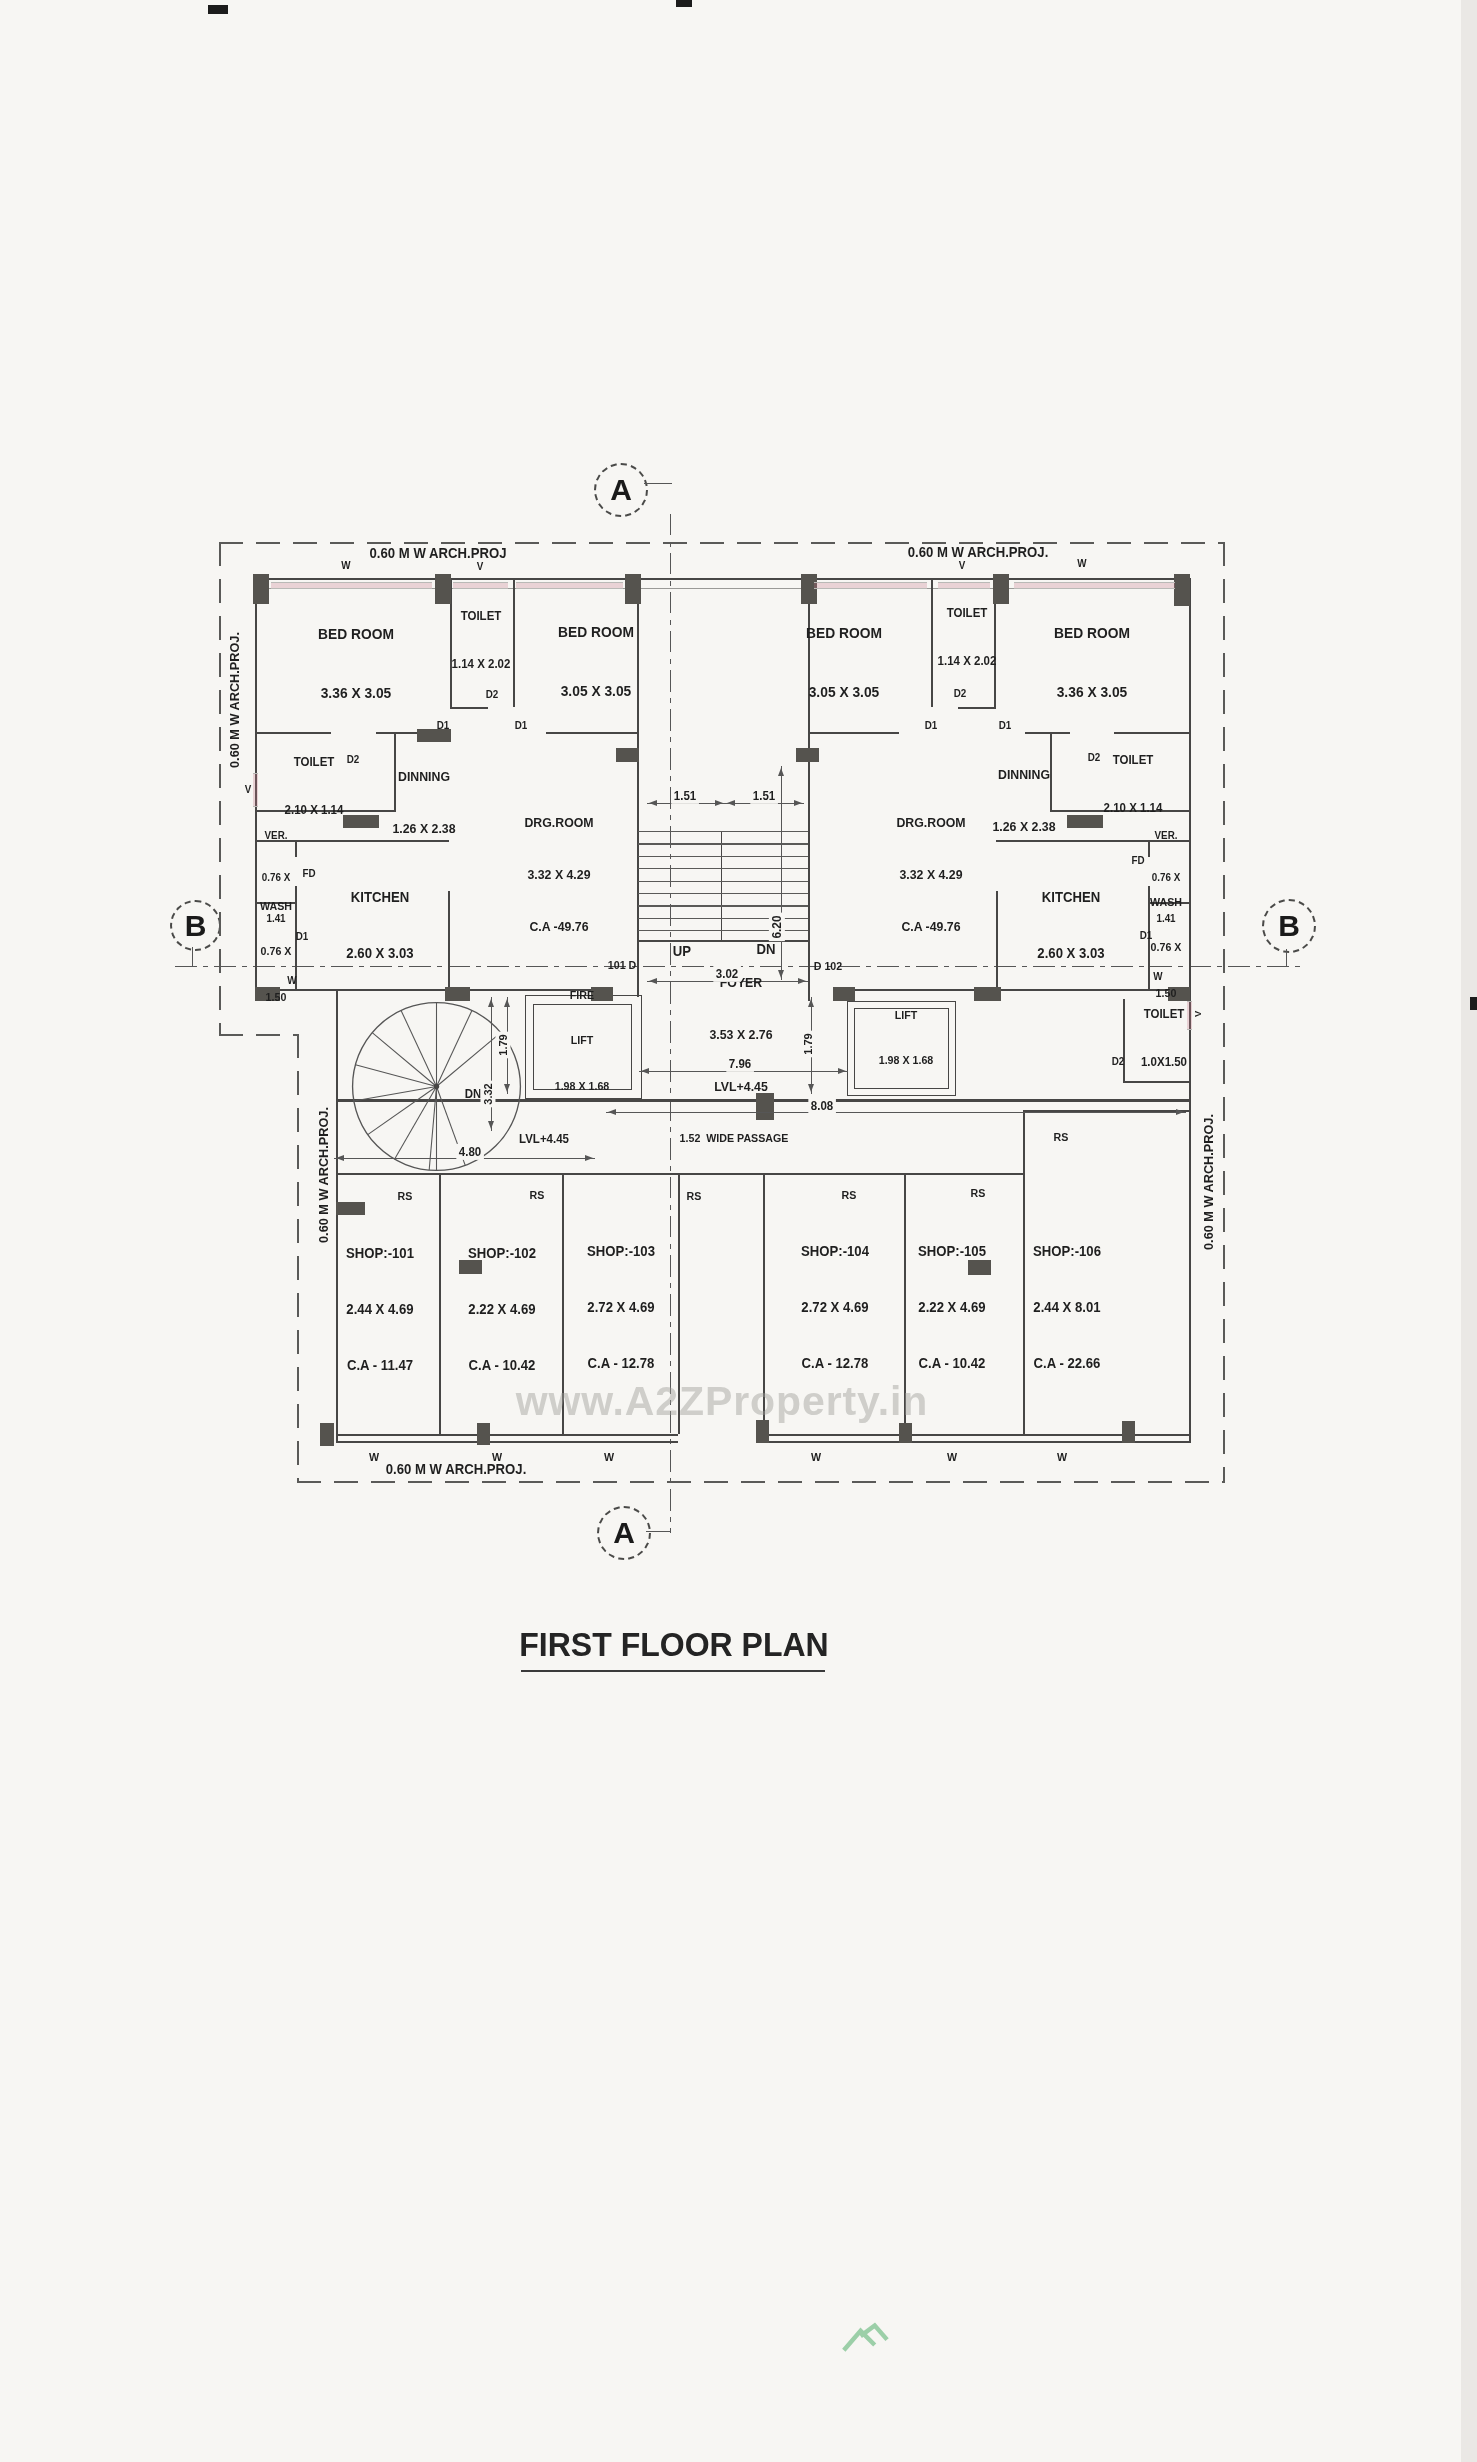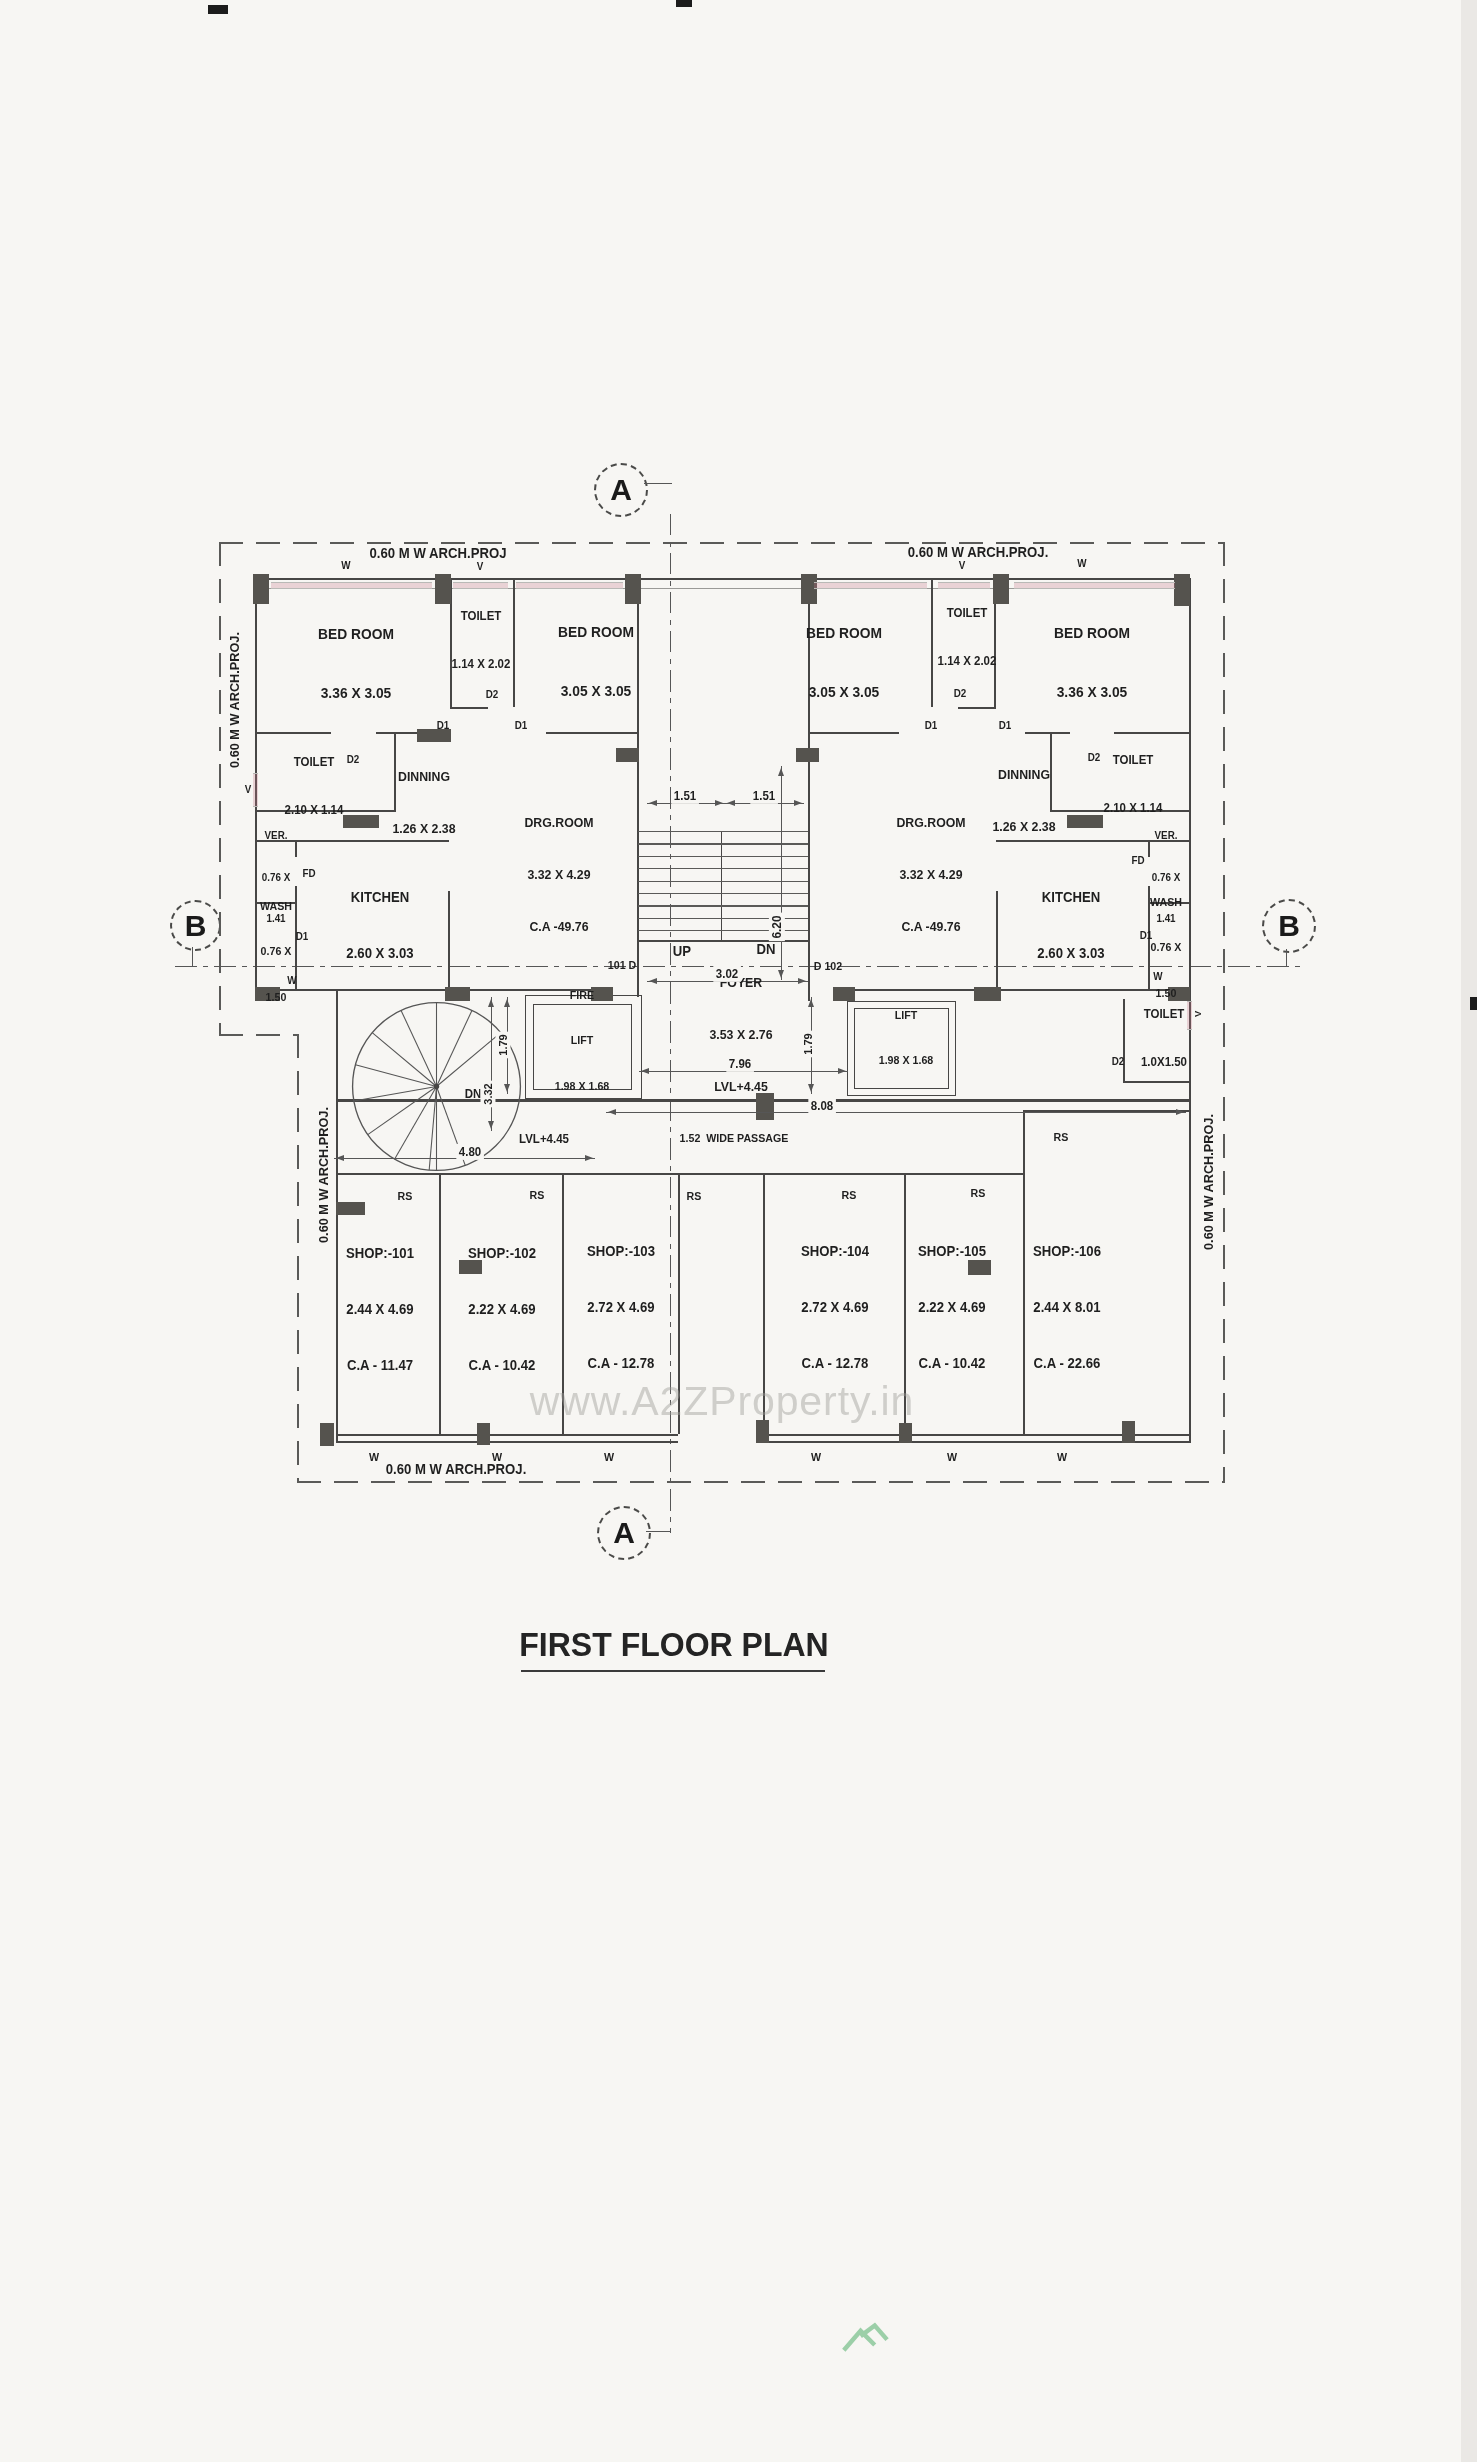--- a/index.html
+++ b/index.html
@@ -25,21 +25,21 @@
   .mask{background:#f7f6f3;padding:0 2.7px;}
   .dimh{position:absolute;height:1.3px;background:#565656;}
   .dimh::before{content:"";position:absolute;left:-0.9px;top:-3.1px;width:0;height:0;border:3.1px solid transparent;border-right:8px solid #565656;}
   .dimh::after{content:"";position:absolute;right:-0.9px;top:-3.1px;width:0;height:0;border:3.1px solid transparent;border-left:8px solid #565656;}
   .dimv{position:absolute;width:1.3px;background:#565656;}
   .dimv::before{content:"";position:absolute;top:-0.9px;left:-3.1px;width:0;height:0;border:3.1px solid transparent;border-bottom:8px solid #565656;}
   .dimv::after{content:"";position:absolute;bottom:-0.9px;left:-3.1px;width:0;height:0;border:3.1px solid transparent;border-top:8px solid #565656;}
   .box{position:absolute;border:1.8px solid #474645;background:transparent;}
   .title{position:absolute;font-weight:bold;font-size:33px;color:#242424;white-space:pre;transform:translate(-50%,-50%) scaleX(.97);}
   .underline{position:absolute;background:#3a3a3a;height:1.8px;}
-  .watermark{position:absolute;font-weight:normal;font-size:41px;letter-spacing:0.9px;color:rgba(158,158,152,.45);white-space:pre;
+  .watermark{position:absolute;font-weight:bold;font-size:41px;letter-spacing:0.9px;color:rgba(158,158,152,.45);white-space:pre;
              transform:translate(-50%,-50%);}
   .logo{position:absolute;font-weight:bold;font-size:68px;letter-spacing:1.8px;white-space:pre;}
   .artifact{position:absolute;background:#1c1c1c;}
   .edgeband{position:absolute;background:#eae8e5;}
 </style>
 </head>
 <body>
 
 <div class="page">
 

